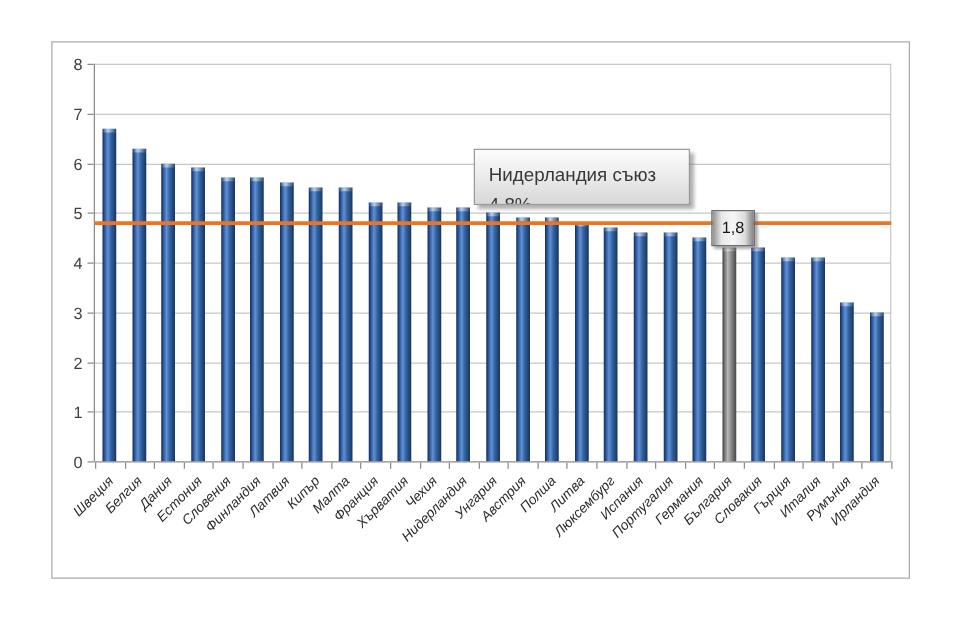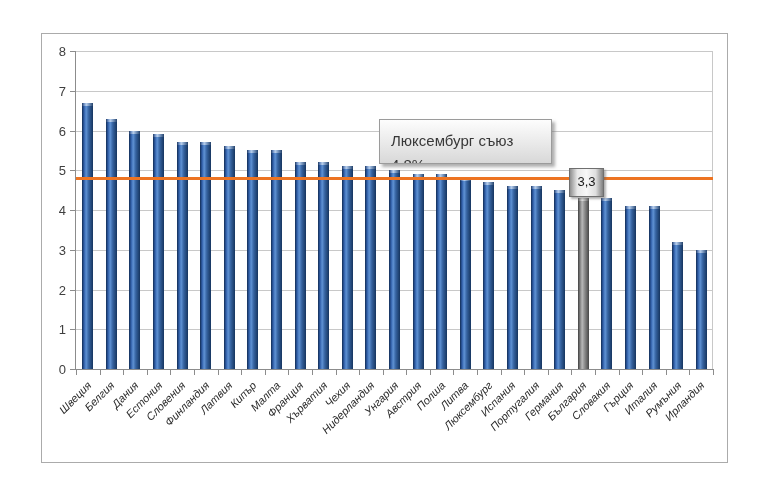--- a/index.html
+++ b/index.html
@@ -77,25 +77,25 @@
 
 <div class="chart-frame">
   <div class="plot" id="plot">
     <div class="y-axis-line"></div>
     <div class="plot-right-border"></div>
     <div class="x-axis-line"></div>
 
     <div class="ref-line" style="top: 126.2px; background: rgb(237, 116, 34);"></div>
 
     <div class="eu-callout">
-      <div>Люксембург съюз</div>
+      <div>Нидерландия съюз</div>
       <div>4,8%</div>
     </div>
 
-    <div class="value-callout">3,3</div>
+    <div class="value-callout">1,8</div>
   <div class="y-tick" style="top: 318px;"></div>
       <div class="y-label" style="top: 312px;">0</div>
       <div class="gridline" style="top: 278.25px;"></div>
       <div class="y-tick" style="top: 278.25px;"></div>
       <div class="y-label" style="top: 272.25px;">1</div>
       <div class="gridline" style="top: 238.5px;"></div>
       <div class="y-tick" style="top: 238.5px;"></div>
       <div class="y-label" style="top: 232.5px;">2</div>
       <div class="gridline" style="top: 198.75px;"></div>
       <div class="y-tick" style="top: 198.75px;"></div>

